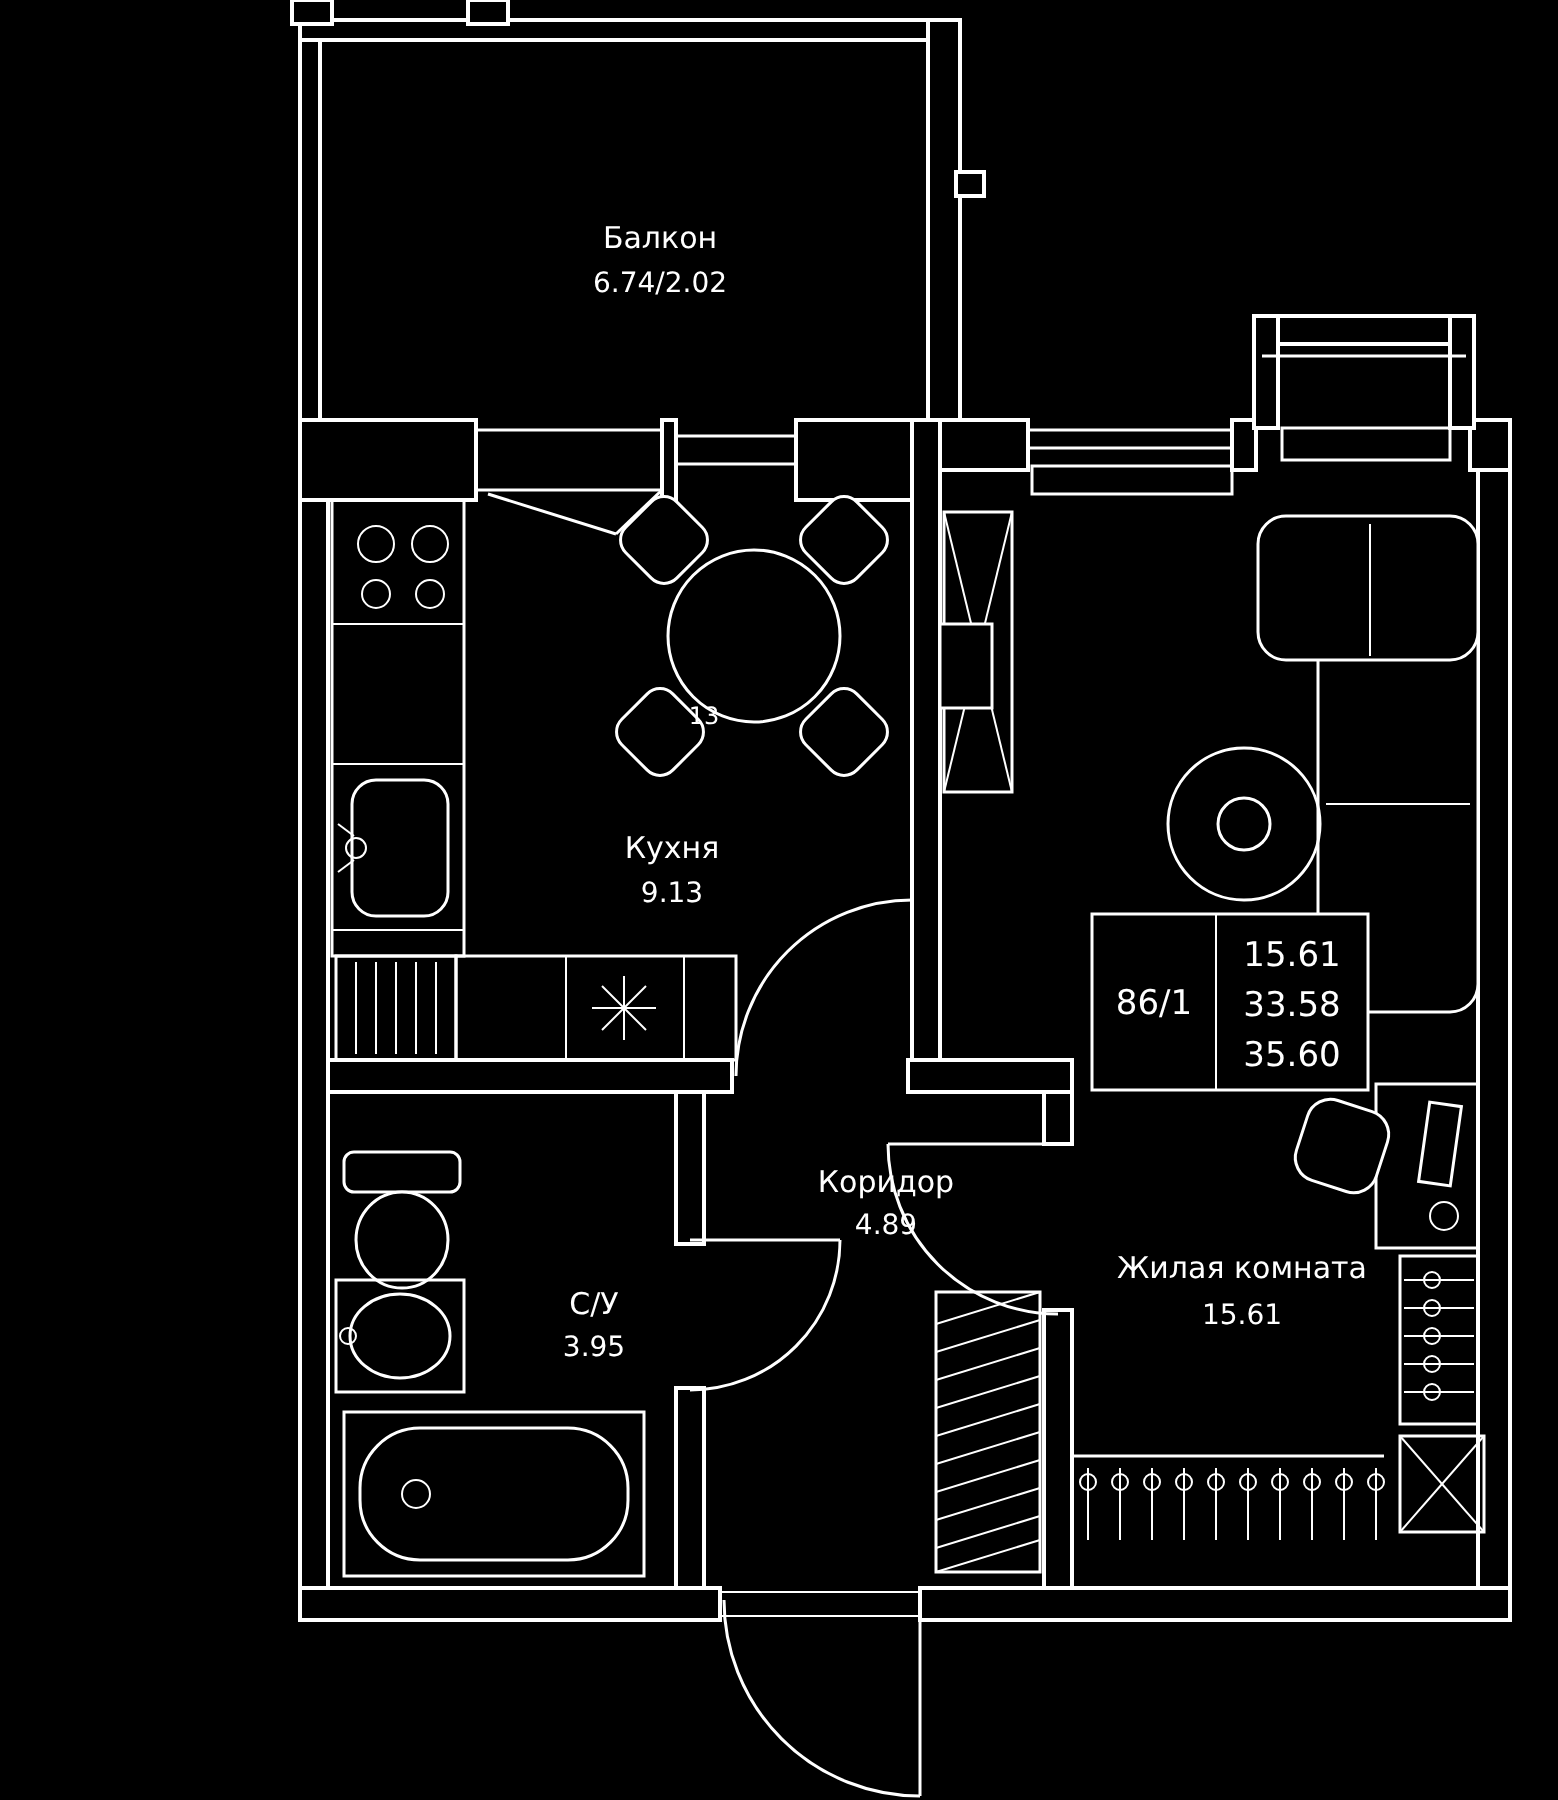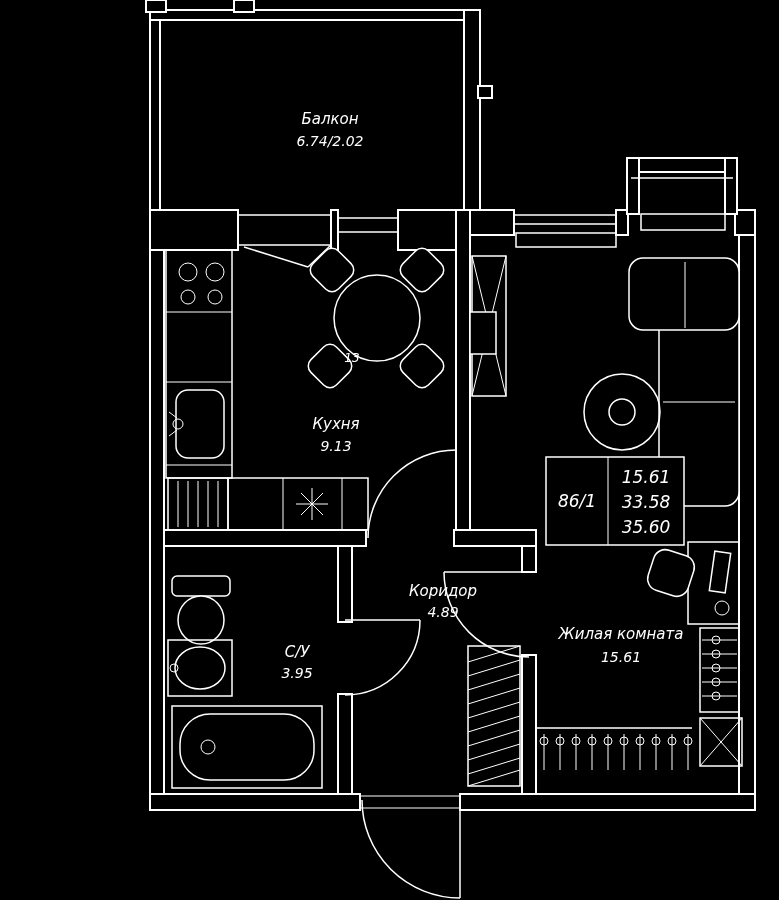--- a/index.html
+++ b/index.html
@@ -1,17 +1,17 @@
 <!DOCTYPE html>
 <html style="--bg: #000000; --line: #ffffff; --text: #ffffff;"><head>
 <meta charset="utf-8">
 <style>
   :root { --bg:#000000; --line:#ffffff; --text:#ffffff; }
   html,body { margin:0; padding:0; background:var(--bg); }
-  .stage { position:relative; width:779px; height:900px; background:var(--bg); overflow:hidden;font-style:italic; }
+  .stage { position:relative; width:779px; height:900px; background:var(--bg); overflow:hidden; }
   svg { display:block; }
   .wall  { fill:var(--bg); stroke:var(--line); stroke-width:2; }
   .thin  { fill:none; stroke:var(--line); stroke-width:1.5; }
   .thin2 { fill:none; stroke:var(--line); stroke-width:1; }
   .blk   { fill:var(--bg); stroke:var(--line); stroke-width:1.5; }
   text { fill:var(--text); font-family:"DejaVu Sans","Liberation Sans",sans-serif; }
   .lbl   { font-size:15px; text-anchor:middle; }
   .num   { font-size:14px; text-anchor:middle; }
   .small { font-size:12px; text-anchor:middle; }
   .info  { font-size:17px; text-anchor:middle; }

